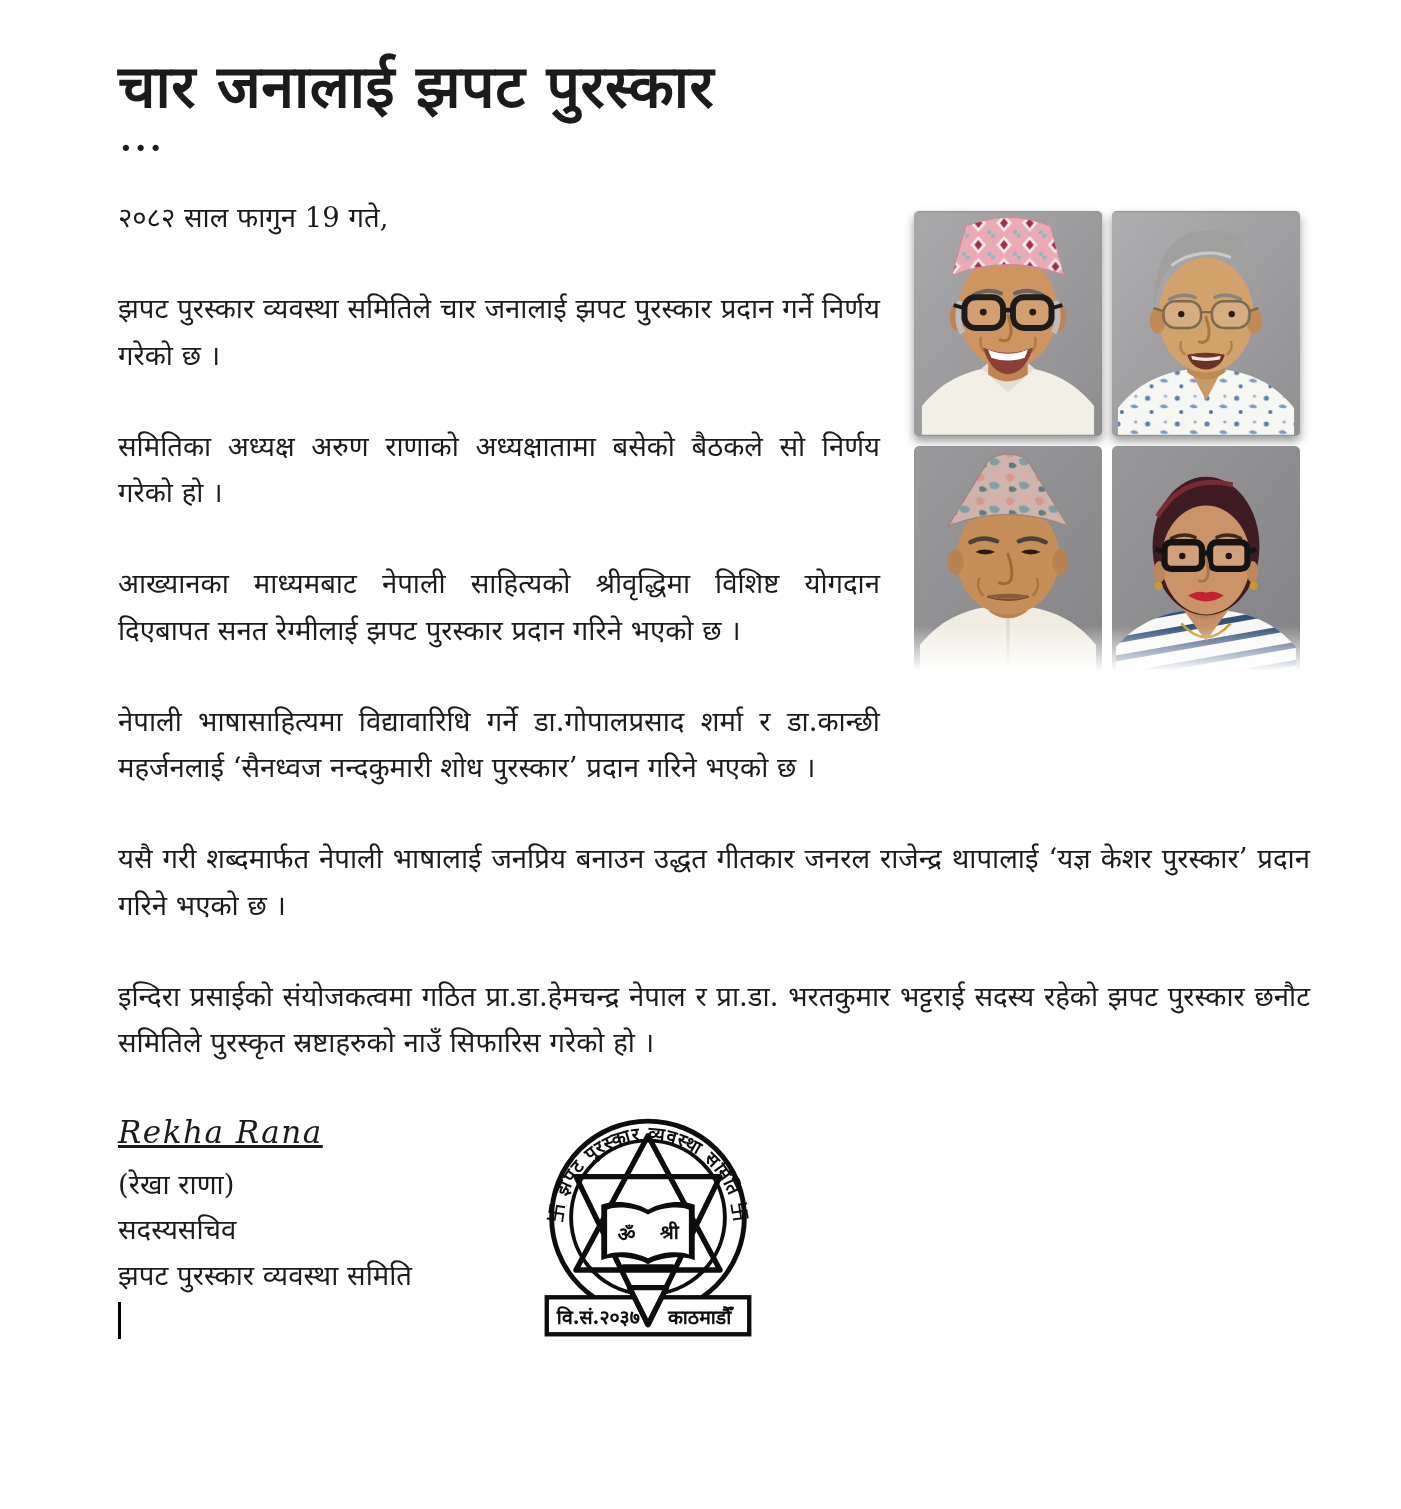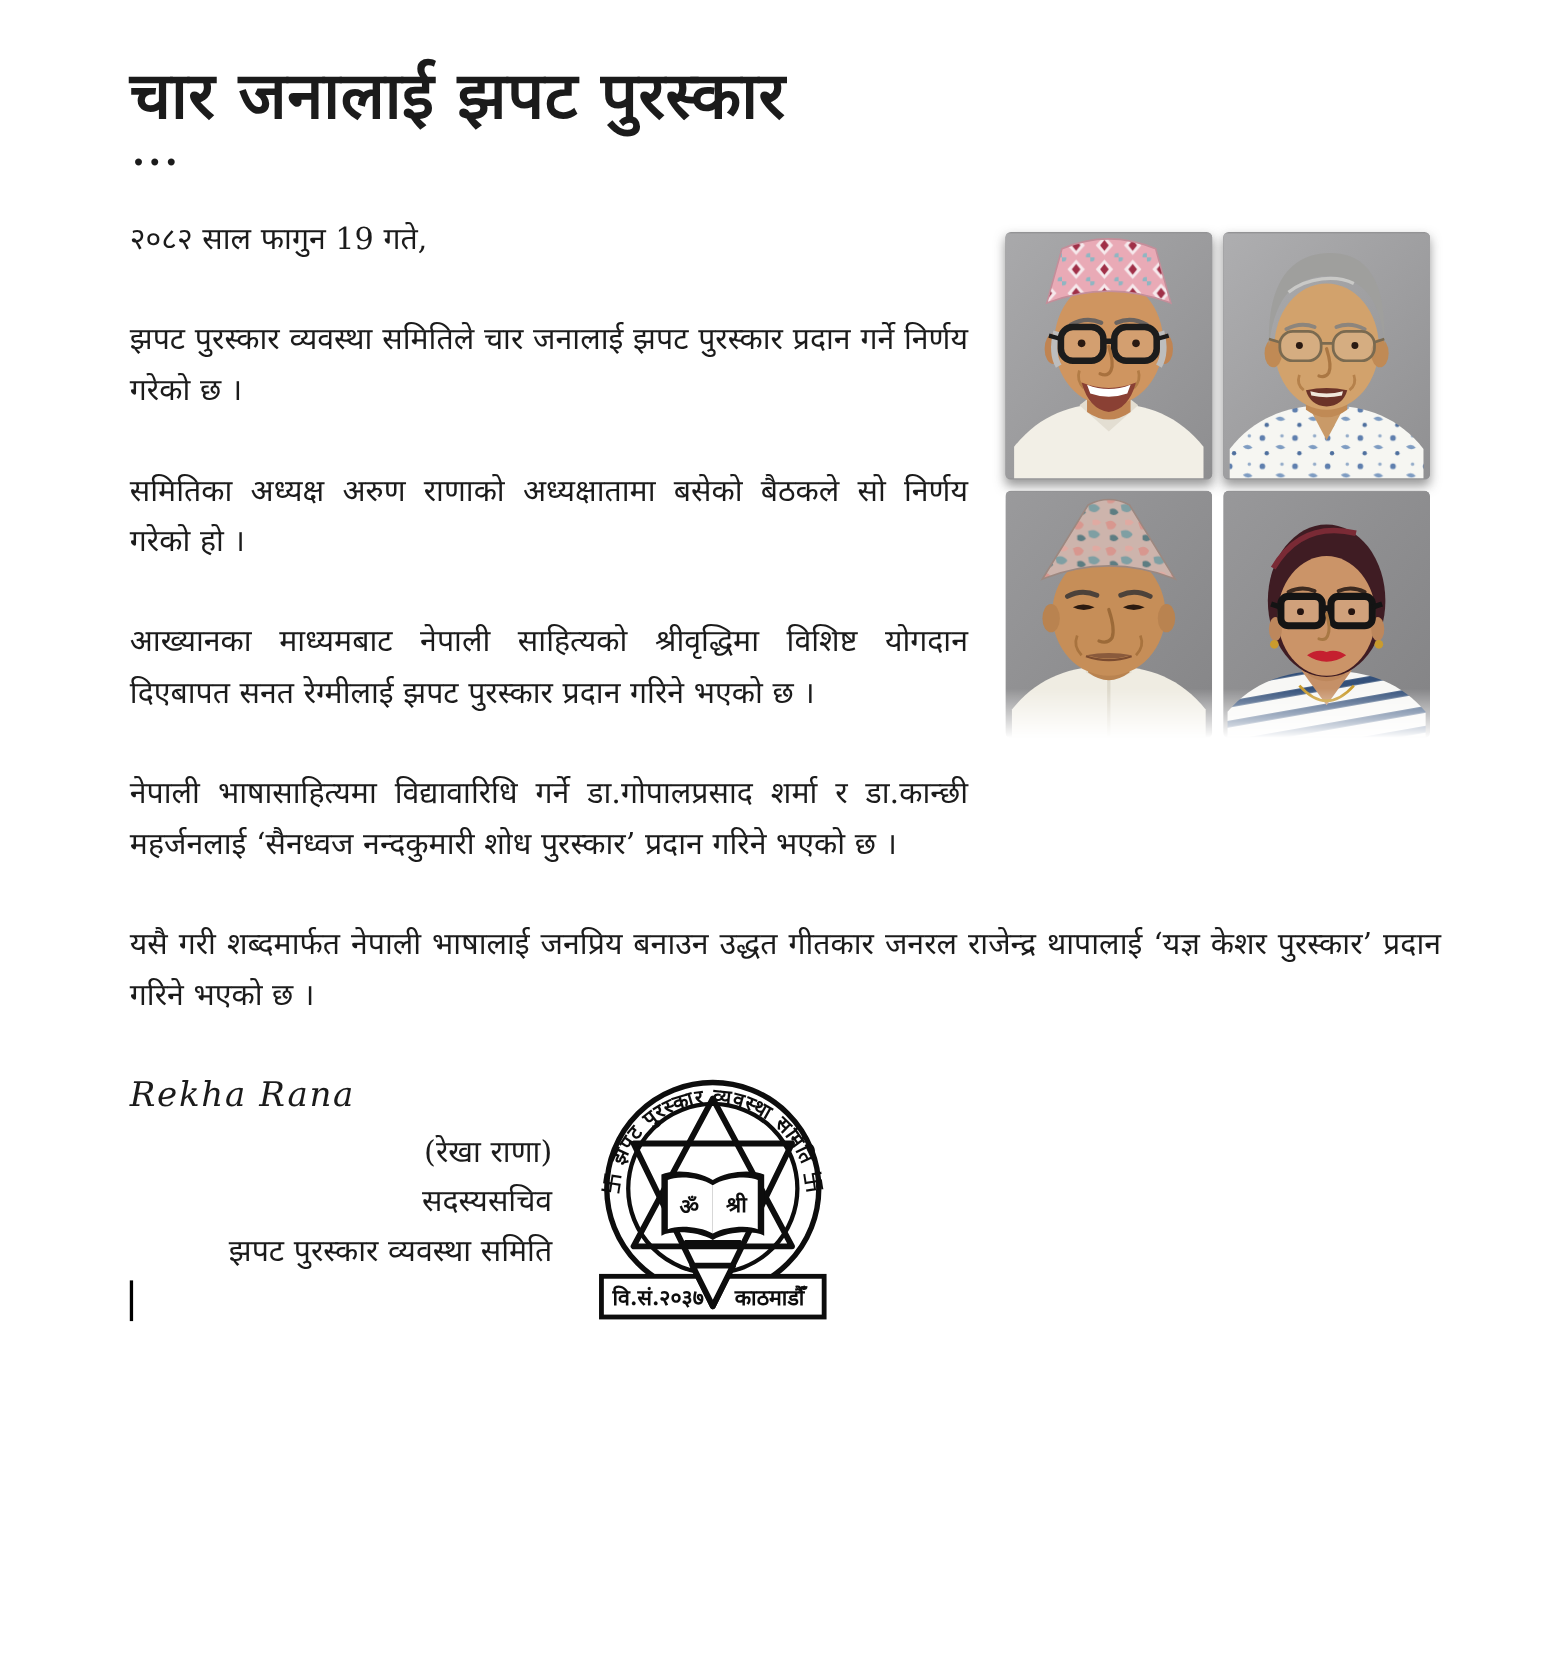--- a/index.html
+++ b/index.html
@@ -7,22 +7,22 @@
     width:1401px;height:1509px;background:#ffffff;overflow:hidden;position:relative;
     font-family:"DejaVu Serif","Liberation Serif",serif;
     font-size:27.5px;line-height:1.7;color:#1b1b1b;
   }
   .page{padding:50px 91px 0 118px;}
   .doc-title{font-size:59px;font-weight:700;margin:0;line-height:1.25;letter-spacing:.5px;}
   .title-dots{font-size:34px;font-weight:900;letter-spacing:3px;line-height:.9;margin:0 0 0 2px;}
   .date-line{margin:40px 0 0;}
   .body-para{margin:44px 0 0;text-align:justify;}
   .sig-block{flex:0 0 384px;}
-  .sig-name{font-style:italic;font-size:31px;letter-spacing:1.5px;line-height:1.3;margin:0 0 10px;}
-  .sig-line{line-height:1.64;text-align:right;}
+  .sig-name{font-style:italic;font-size:31px;letter-spacing:1.5px;line-height:1.3;margin:0 0 10px;text-decoration:underline;}
+  .sig-line{line-height:1.64;}
   .caret{width:3px;height:37px;background:#000;margin-top:4px;}
   .bottom-row{display:flex;align-items:flex-start;margin-top:46px;}
   .photo-grid{
     float:right;width:396px;margin:-30px 0 28px 34px;
     display:grid;grid-template-columns:188px 188px;grid-auto-rows:225px;gap:10px;
   }
   .photo{border-radius:5px;overflow:hidden;box-shadow:0 5px 10px rgba(70,70,70,.55);background:#939395;}
   .photo.fade{
     -webkit-mask-image:linear-gradient(to bottom,#000 80%,rgba(0,0,0,0) 100%);
     mask-image:linear-gradient(to bottom,#000 80%,rgba(0,0,0,0) 100%);
@@ -193,20 +193,21 @@
         <path d="M70 178 Q95 206 120 178" stroke="#c99b2e" stroke-width="2.5" fill="none"></path>
       </svg>
     </figure>
   </aside>
 
   <p class="body-para">झपट पुरस्कार व्यवस्था समितिले चार जनालाई झपट पुरस्कार प्रदान गर्ने निर्णय गरेको छ ।</p>
   <p class="body-para">समितिका अध्यक्ष अरुण राणाको अध्यक्षातामा बसेको बैठकले सो निर्णय गरेको हो ।</p>
   <p class="body-para">आख्यानका माध्यमबाट नेपाली साहित्यको श्रीवृद्धिमा विशिष्ट योगदान दिएबापत सनत रेग्मीलाई झपट पुरस्कार प्रदान गरिने भएको छ ।</p>
   <p class="body-para">नेपाली भाषासाहित्यमा विद्यावारिधि गर्ने डा.गोपालप्रसाद शर्मा र डा.कान्छी महर्जनलाई ‘सैनध्वज नन्दकुमारी शोध पुरस्कार’ प्रदान गरिने भएको छ ।</p>
   <p class="body-para">यसै गरी शब्दमार्फत नेपाली भाषालाई जनप्रिय बनाउन उद्धत गीतकार जनरल राजेन्द्र थापालाई ‘यज्ञ केशर पुरस्कार’ प्रदान गरिने भएको छ ।</p>
+  <p class="body-para">इन्दिरा प्रसाईको संयोजकत्वमा गठित प्रा.डा.हेमचन्द्र नेपाल र प्रा.डा. भरतकुमार भट्टराई सदस्य रहेको झपट पुरस्कार छनौट समितिले पुरस्कृत स्रष्टाहरुको नाउँ सिफारिस गरेको हो ।</p>
 
   <div class="bottom-row">
     <div class="sig-block">
       <div class="sig-name">Rekha Rana</div>
       <div class="sig-line">(रेखा राणा)</div>
       <div class="sig-line">सदस्यसचिव</div>
       <div class="sig-line">झपट पुरस्कार व्यवस्था समिति</div>
       <div class="caret"></div>
     </div>
 

